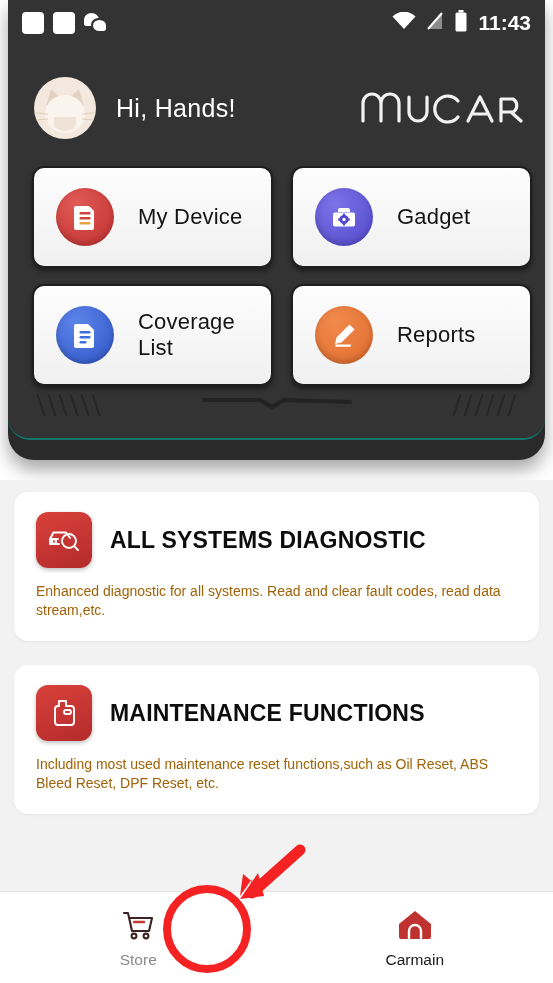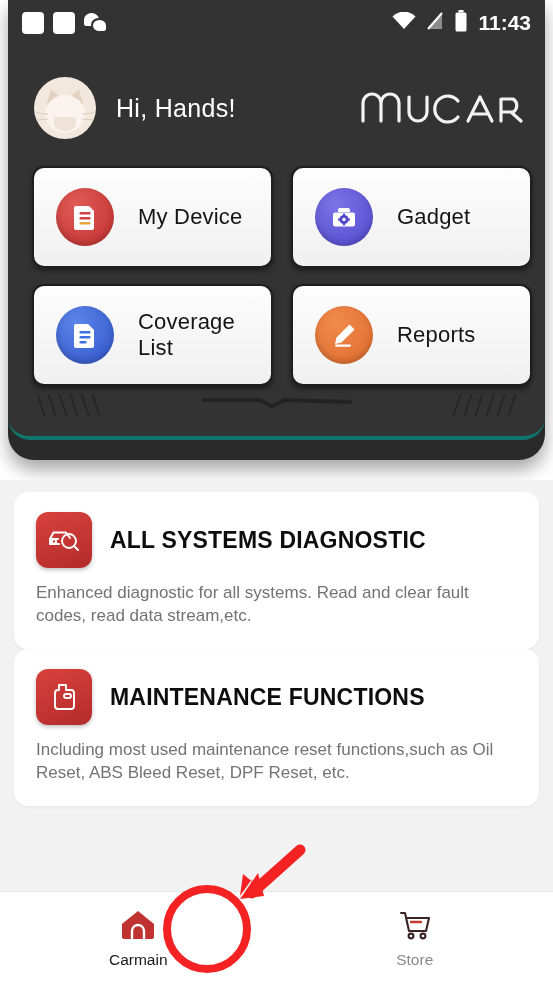--- a/index.html
+++ b/index.html
@@ -32,21 +32,21 @@
     background: #2a2a2a;
     border-radius: 0 0 26px 26px;
     box-shadow: 0 10px 18px rgba(0,0,0,0.35);
   }
   .hero-inner {
     position: absolute;
     left: 8px; top: 0;
     width: 537px; height: 440px;
     background: #333333;
     border-radius: 0 0 22px 22px;
-    border-bottom: 4px solid #0f766e;
+    border-bottom: 2px solid #0f766e;
   }
 
   
   .statusbar {
     position: absolute;
     left: 0; top: 0;
     width: 537px; height: 46px;
     display: flex;
     align-items: center;
     padding: 0 14px 0 14px;
@@ -212,21 +212,21 @@
     width: 553px;
     height: 412px;
     background: #f2f2f2;
     padding: 12px 14px 0 14px;
     overflow: hidden;
   }
   .card {
     background: #ffffff;
     border-radius: 14px;
     padding: 20px 22px 22px 22px;
-    margin-bottom: 0;
+    margin-bottom: 24px;
     box-shadow: 0 1px 3px rgba(0,0,0,0.06);
     cursor: pointer;
   }
   .card-head {
     display: flex;
     align-items: center;
     gap: 18px;
   }
   .card-icon {
     width: 56px; height: 56px;
@@ -239,23 +239,23 @@
     box-shadow: 0 2px 4px rgba(0,0,0,0.25);
   }
   .card-title {
     font-size: 23px;
     font-weight: bold;
     color: #0d0d0d;
     letter-spacing: 0.2px;
   }
   .card-desc {
     margin-top: 14px;
-    font-size: 17px;
+    font-size: 14px;
     line-height: 1.33;
-    color: #737373;
+    color: #a16207;
   }
 
   
   .navbar {
     position: absolute;
     left: 0; bottom: 0;
     width: 553px; height: 92px;
     background: #ffffff;
     border-top: 1px solid #e6e6e6;
     display: flex;
@@ -453,42 +453,42 @@
         </div>
         <div class="card-title">MAINTENANCE FUNCTIONS</div>
       </div>
       <div class="card-desc">Including most used maintenance reset functions,such as Oil Reset, ABS Bleed Reset, DPF Reset, etc.</div>
     </div>
 
   </div>
 
   <div class="navbar">
 
-    <div class="nav-item active">
-      <div class="nav-icon">
-        <svg width="36" height="32" viewBox="0 0 36 32">
-          <path d="M18 2 L34 15 L34 28 a2 2 0 0 1 -2 2 L4 30 a2 2 0 0 1 -2 -2 L2 15 Z" fill="#c0322f"></path>
-          <path d="M12 29 L12 22 a6 6 0 0 1 12 0 L24 29" fill="none" stroke="#ffffff" stroke-width="2.4" stroke-linecap="round"></path>
-        </svg>
-      </div>
-      <div class="nav-label">Carmain</div>
-    </div>
-
     <div class="nav-item">
       <div class="nav-icon">
         <svg width="38" height="32" viewBox="0 0 38 32" fill="none" stroke="#3a2322" stroke-width="2.1" stroke-linecap="round" stroke-linejoin="round">
           <path d="M5 4 L9 4 L13 22 L30 22 L33 9 L10.5 9"></path>
           <circle cx="15" cy="27" r="2.4"></circle>
           <circle cx="27" cy="27" r="2.4"></circle>
           <path d="M15 13 L25 13" stroke="#c63a2e" stroke-width="2.4"></path>
         </svg>
       </div>
       <div class="nav-label">Store</div>
     </div>
 
+    <div class="nav-item active">
+      <div class="nav-icon">
+        <svg width="36" height="32" viewBox="0 0 36 32">
+          <path d="M18 2 L34 15 L34 28 a2 2 0 0 1 -2 2 L4 30 a2 2 0 0 1 -2 -2 L2 15 Z" fill="#c0322f"></path>
+          <path d="M12 29 L12 22 a6 6 0 0 1 12 0 L24 29" fill="none" stroke="#ffffff" stroke-width="2.4" stroke-linecap="round"></path>
+        </svg>
+      </div>
+      <div class="nav-label">Carmain</div>
+    </div>
+
 
 
   </div>
 
   <svg class="anno" viewBox="0 0 553 983">
     <circle cx="207" cy="929" r="40" fill="none" stroke="#f42222" stroke-width="8"></circle>
     <g>
       <path d="M298 852 L247 898 L252 879 L240 896 L243 874 L255 884 Z" fill="#f42222"></path>
       <path d="M300 850 L252 893" stroke="#f42222" stroke-width="11" stroke-linecap="round"></path>
       <path d="M240 899 L258 873 L264 896 Z" fill="#f42222"></path>

